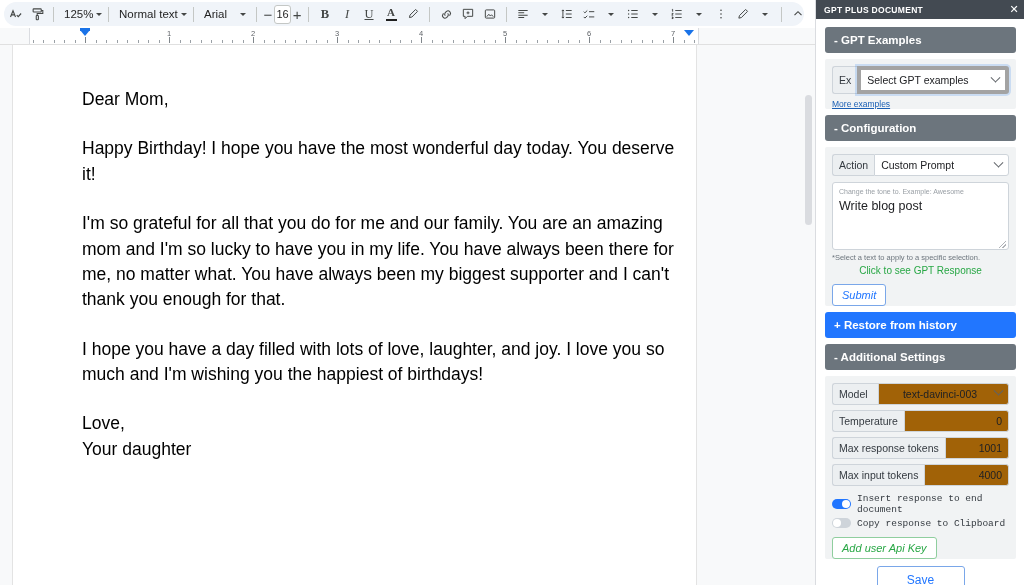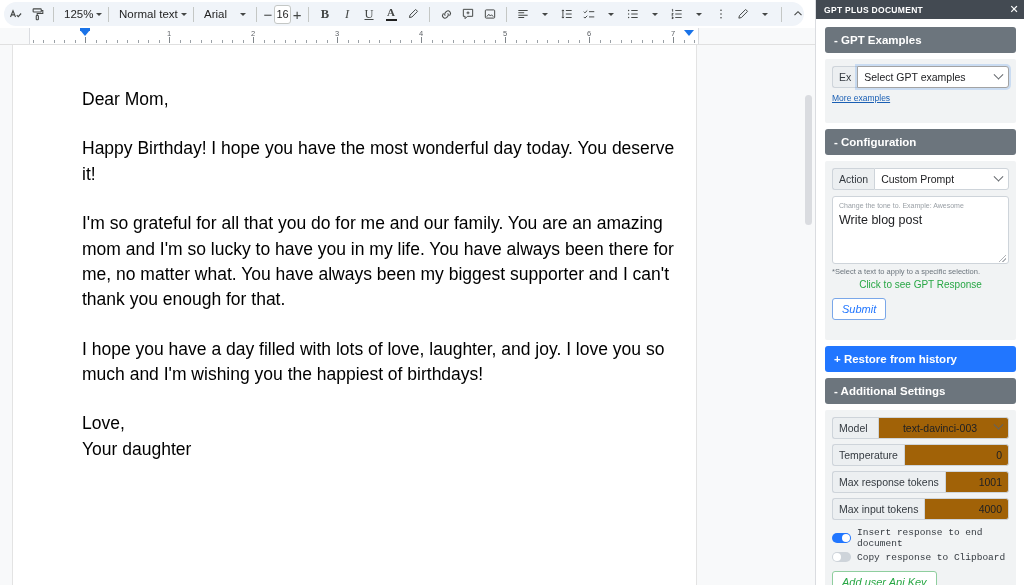--- a/index.html
+++ b/index.html
@@ -198,21 +198,21 @@
   .section-head {
     background: #6c757d; color: #ffffff;
     font-weight: bold; font-size: 11.5px;
     padding: 7px 9px; border-radius: 3px;
     cursor: pointer; margin-bottom: 6px;
   }
   .section-head.blue { background: #2176ff; }
   .panel {
     background: #f1f3f4;
     border-radius: 2px;
-    padding: 7px 7px 20px 7px;
+    padding: 7px 7px 0 7px;
     margin-bottom: 6px;
   }
 
   .input-group { display: flex; align-items: stretch; }
   .ig-label {
     background: #eceff1;
     border: 1px solid #ced4da;
     border-right: none;
     border-radius: 3px 0 0 3px;
     padding: 4px 6px;
@@ -222,21 +222,21 @@
   }
   .ig-select {
     flex: 1; background: #ffffff;
     border: 1px solid #ced4da;
     border-radius: 0 3px 3px 0;
     padding: 4px 6px;
     font-size: 10.5px; color: #202124;
     display: flex; align-items: center; justify-content: space-between;
     cursor: pointer; min-width: 0;
   }
-  .ig-select.focus { border: 1px solid #a3a3a3; box-shadow: 0 0 0 2px rgba(26,115,232,.18);}
+  .ig-select.focus { border: 4px solid #a3a3a3; box-shadow: 0 0 0 2px rgba(26,115,232,.18);}
   .ig-select .txt { overflow: hidden; text-overflow: ellipsis; white-space: nowrap; }
   .chev {
     width: 7px; height: 7px;
     border-right: 1.3px solid #5f6368;
     border-bottom: 1.3px solid #5f6368;
     transform: rotate(45deg) translate(-2px,-2px);
     flex: 0 0 auto;
   }
   .link-small {
     display: inline-block;

